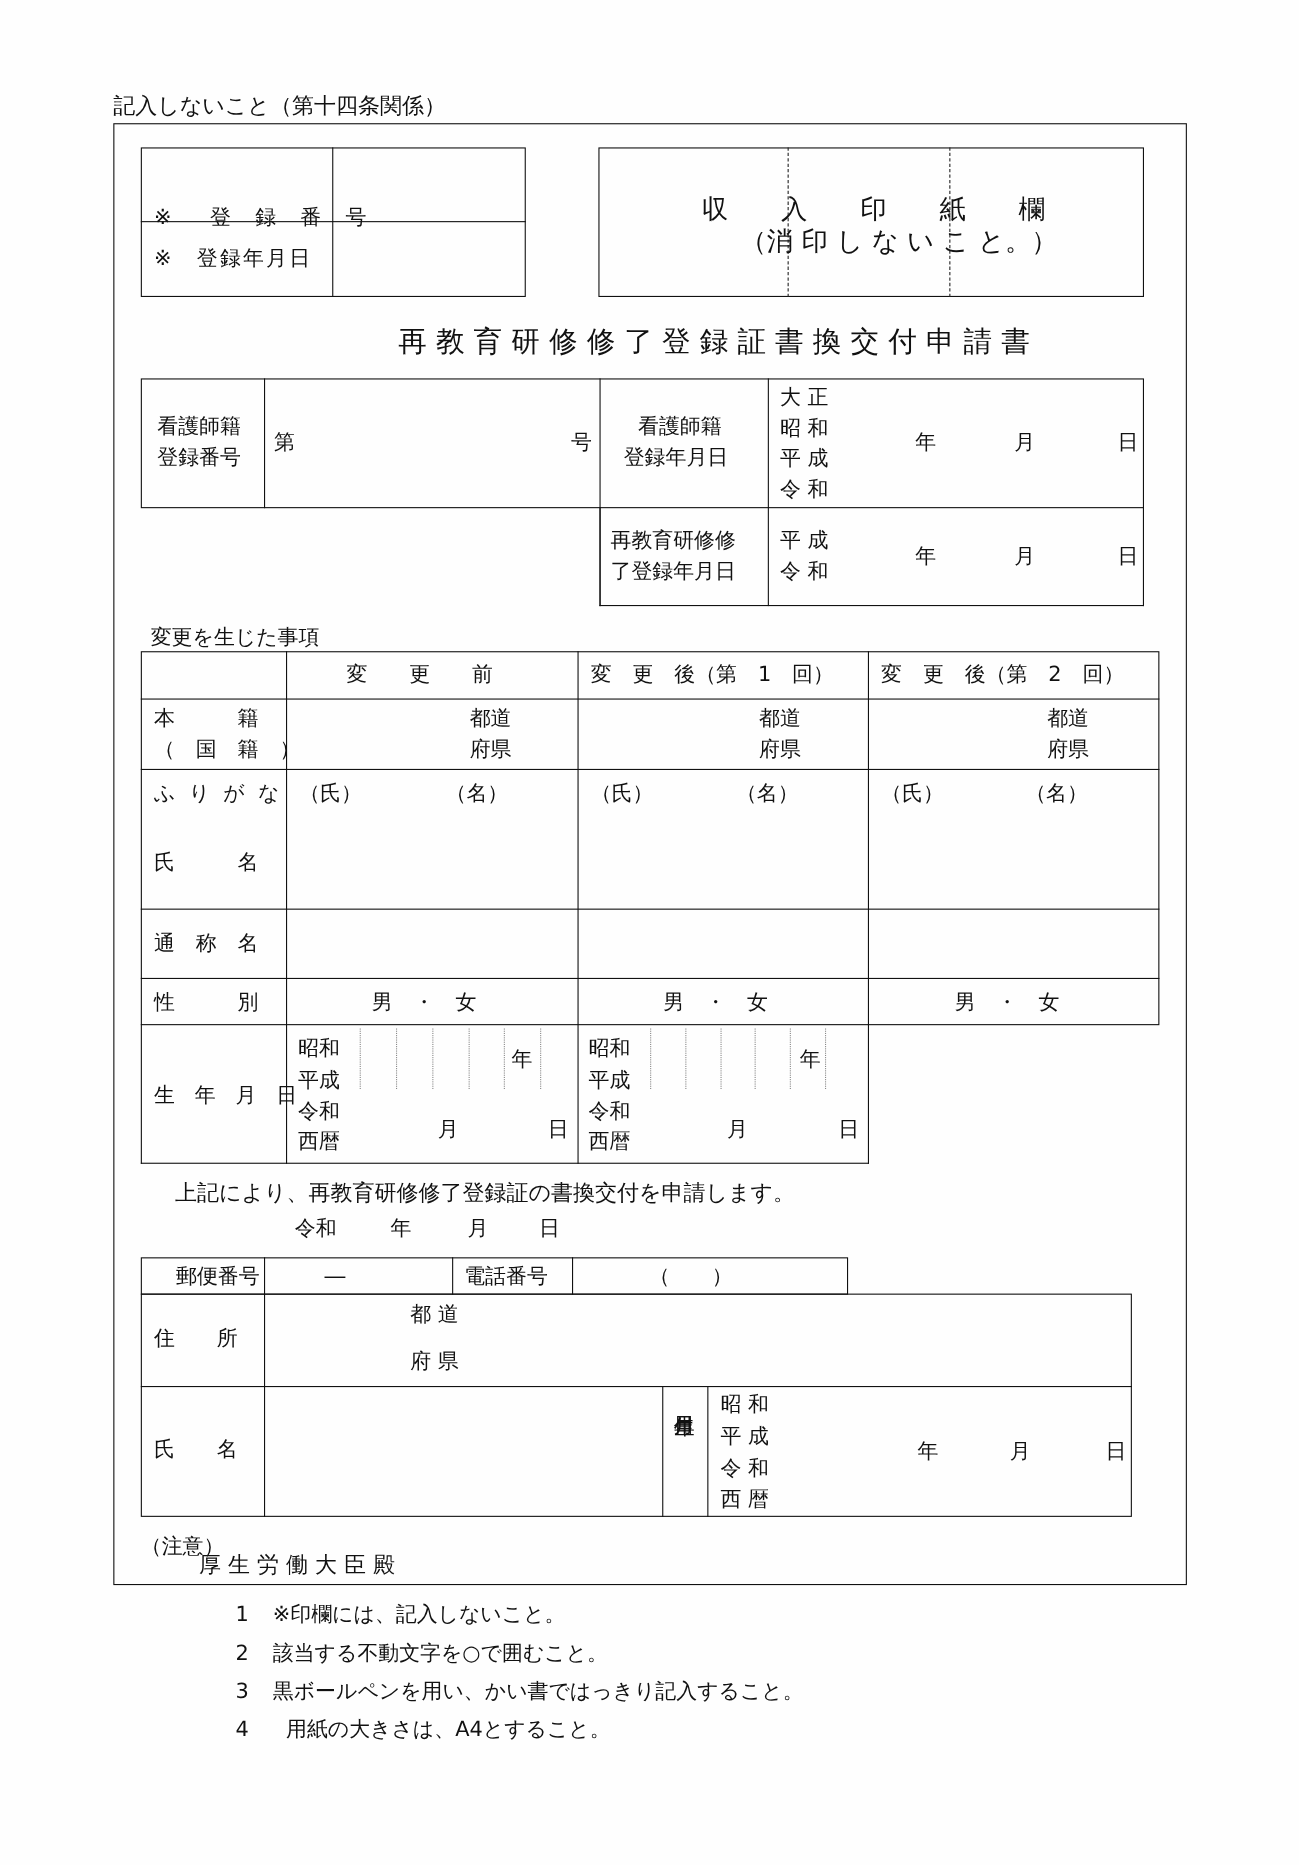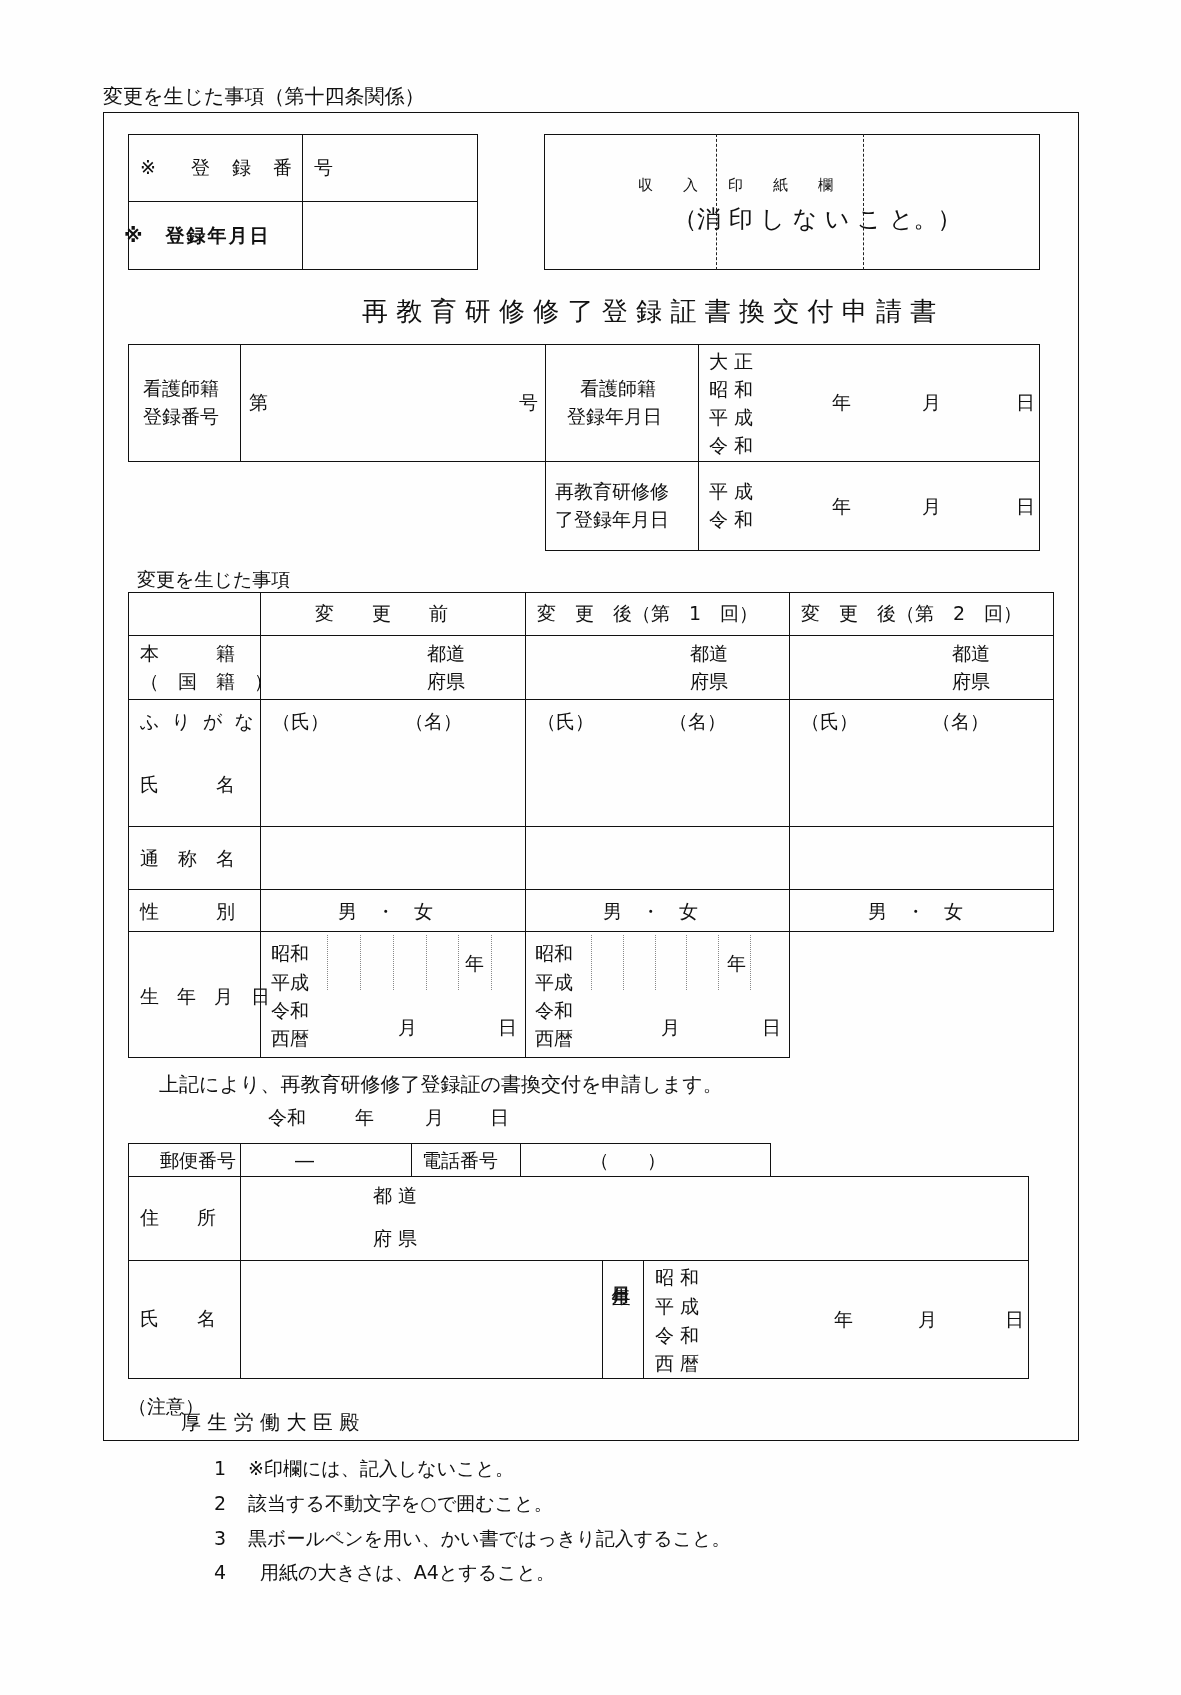--- a/index.html
+++ b/index.html
@@ -4,43 +4,43 @@
 <style>
   html, body { margin:0; padding:0; }
   body { width:1181px; height:1695px; background:#fefefe; position:relative; overflow:hidden;
          font-family:"DejaVu Sans", "Liberation Sans", sans-serif; color:#111; font-size:19px; }
   .box { position:absolute; border:1.5px solid #111; box-sizing:border-box; }
   .hl { position:absolute; height:0; border-top:1.5px solid #111; }
   .vl { position:absolute; width:0; border-left:1.5px solid #111; }
   .vd { position:absolute; width:0; border-left:1.5px dashed #222; }
   .vdot { position:absolute; width:0; border-left:1px dotted #888; }
   .t { position:absolute; white-space:nowrap; line-height:1; }
-  .sp { letter-spacing:8px; }
+  .sp { letter-spacing:8px;margin-top:31px; }
   .field { position:absolute; background:transparent; }
   .vert { writing-mode:vertical-rl; text-orientation:upright; letter-spacing:0; }
 </style>
 </head>
 <body>
 
-<div class="t" style="left:103px;top:86px;font-size:20px;">変更を生じた事項（第十四条関係）</div>
+<div class="t" style="left:103px;top:86px;font-size:20px;">記入しないこと（第十四条関係）</div>
 
 <div class="box" style="left:103px;top:112px;width:976px;height:1329px;"></div>
 
 <div class="box" style="left:128px;top:134px;width:350px;height:136px;"></div>
 <div class="hl" style="left:128px;top:201px;width:350px;"></div>
 <div class="vl" style="left:302px;top:134px;height:136px;"></div>
 <div class="t sp" style="left:140px;top:158px;">※　登 録 番 号</div>
-<div class="t" style="left:124px;top:226px;letter-spacing:2px;font-weight:bold;">※　登録年月日</div>
+<div class="t" style="left:140px;top:226px;letter-spacing:2px;">※　登録年月日</div>
 <div class="field" style="left:304px;top:136px;width:172px;height:64px;"></div>
 <div class="field" style="left:304px;top:203px;width:172px;height:65px;"></div>
 
 <div class="box" style="left:544px;top:134px;width:496px;height:136px;"></div>
 <div class="vd" style="left:716px;top:134px;height:136px;"></div>
 <div class="vd" style="left:863px;top:134px;height:136px;"></div>
-<div class="t" style="left:638px;top:178px;font-size:15px;">収　　入　　印　　紙　　欄</div>
+<div class="t" style="left:638px;top:178px;font-size:24px;">収　　入　　印　　紙　　欄</div>
 <div class="t" style="left:673px;top:207px;font-size:24px;">（消 印 し な い こ と。）</div>
 
 <div class="t" style="left:362px;top:298px;font-size:26px;">再 教 育 研 修 修 了 登 録 証 書 換 交 付 申 請 書</div>
 
 <div class="box" style="left:128px;top:344px;width:912px;height:118px;"></div>
 <div class="vl" style="left:240px;top:344px;height:118px;"></div>
 <div class="vl" style="left:545px;top:344px;height:207px;"></div>
 <div class="vl" style="left:698px;top:344px;height:207px;"></div>
 <div class="box" style="left:545px;top:461px;width:495px;height:90px;border-top:none;"></div>
 

